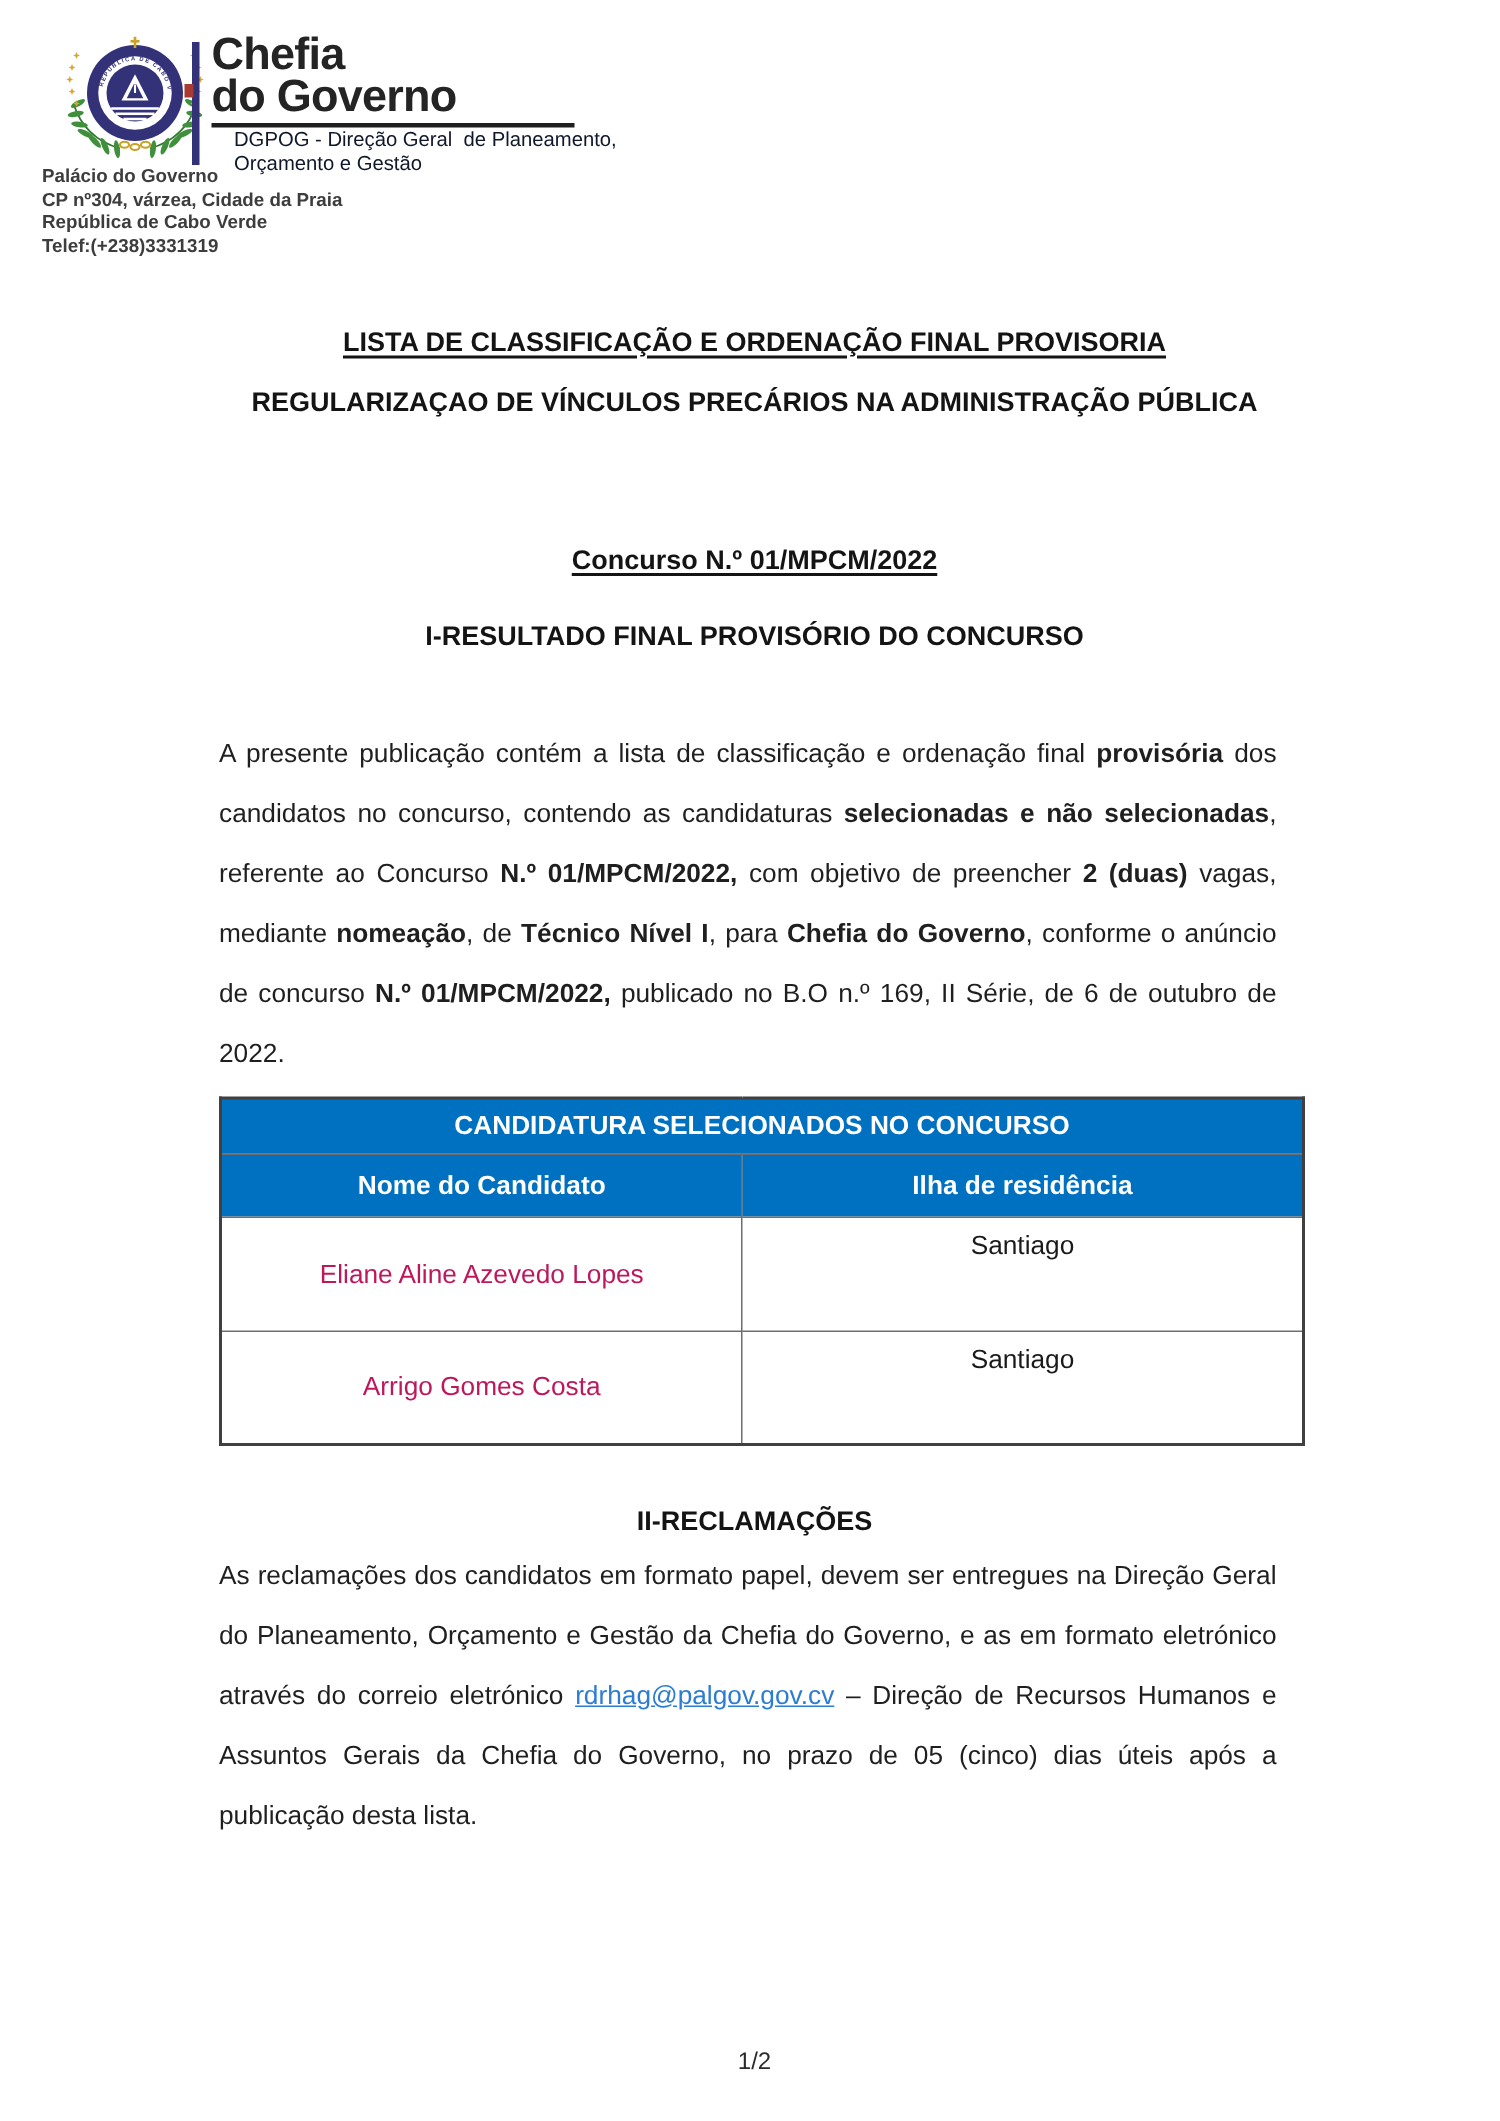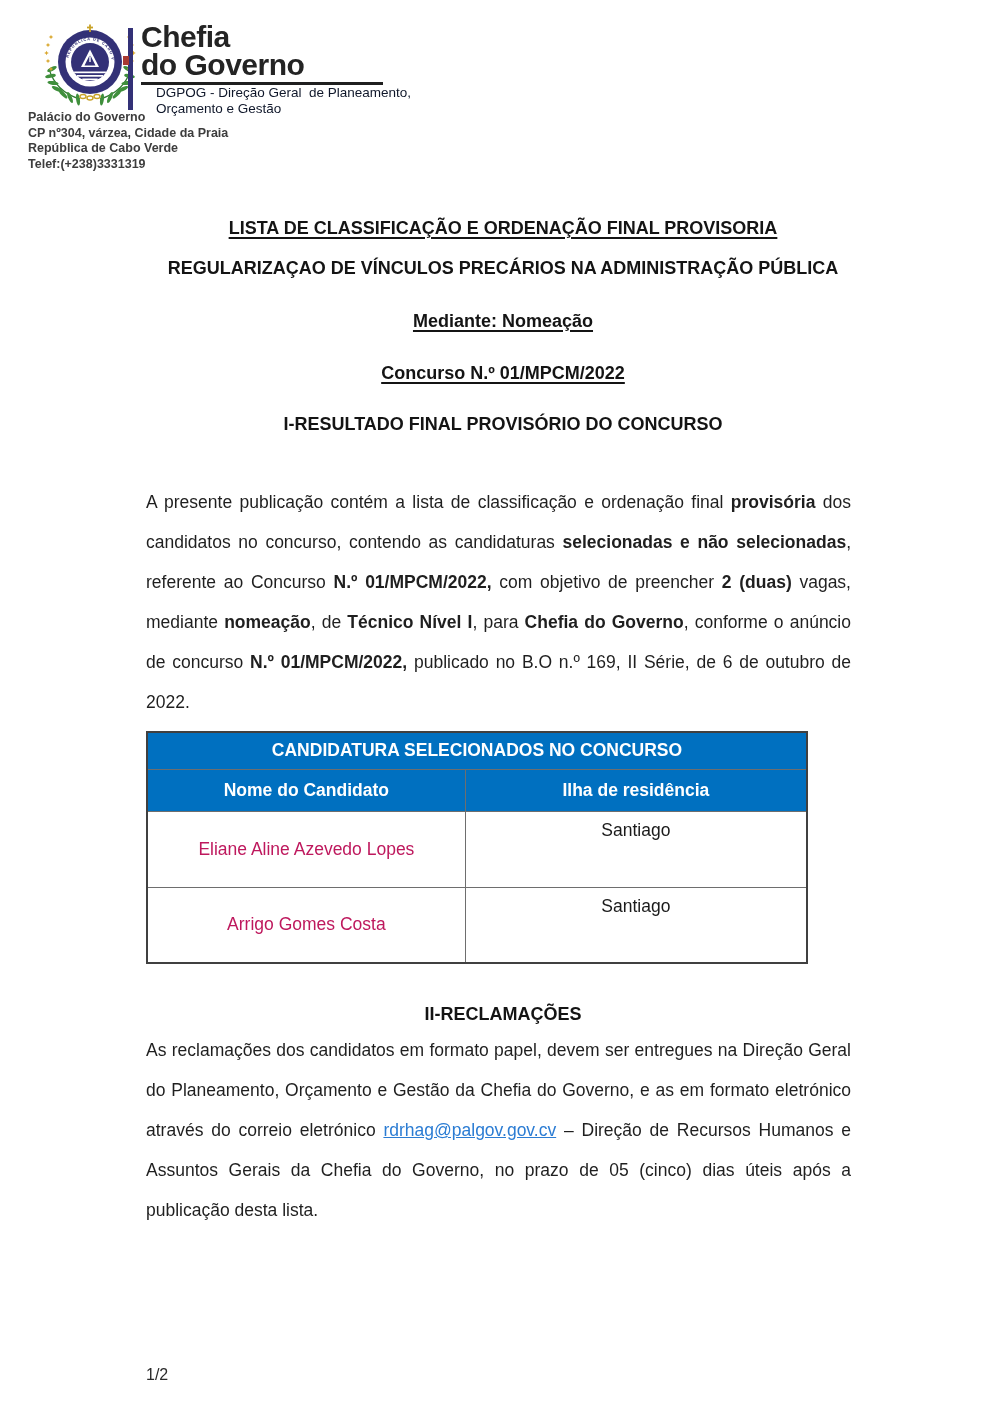--- a/index.html
+++ b/index.html
@@ -28,32 +28,32 @@
   
   .doc-title{position:absolute;left:146px;width:714px;text-align:center;font-size:18px;font-weight:700;color:#141414;margin:0;}
   .u{text-decoration:underline;text-decoration-thickness:2px;text-underline-offset:3px;}
 
   
   .par{position:absolute;left:146px;width:705px;font-size:17.5px;line-height:40px;text-align:justify;color:#1f1f1f;margin:0;}
   .par b,.par .b{font-weight:700;}
   a.email-link{color:var(--link-blue);text-decoration:underline;cursor:pointer;}
 
   
-  table.sel{position:absolute;left:146px;top:731px;width:662px;border-collapse:collapse;border:2px solid #404040;}
+  table.sel{position:absolute;left:146px;top:731px;width:724px;border-collapse:collapse;border:2px solid #404040;}
   table.sel th,table.sel td{border:1.5px solid #6e6e6e;font-size:17.5px;}
   table.sel th{background:var(--table-header-bg);color:#ffffff;font-weight:700;text-align:center;}
   .row-title th{height:37px;border-bottom-color:#1c3c63;}
   .row-cols th{height:42px;}
   .col-name{width:354px;}
   .col-island{width:381px;}
   td.name-cell{height:76px;text-align:center;vertical-align:middle;color:#be185d;}
   td.island-cell{text-align:center;vertical-align:top;padding-top:8px;color:#1a1a1a;}
 
   
-  .pagenum{position:absolute;left:146px;top:1366px;width:714px;text-align:left;font-size:16px;color:#2b2b2b;}
+  .pagenum{position:absolute;left:146px;top:1366px;width:714px;text-align:center;font-size:16px;color:#2b2b2b;}
 </style>
 </head>
 <body>
 
 <div class="page">
 
   <svg class="emblem" viewBox="0 0 100 100" aria-hidden="true">
     <defs>
       <path id="star4" d="M0,-2.3 L0.7,-0.7 L2.3,0 L0.7,0.7 L0,2.3 L-0.7,0.7 L-2.3,0 L-0.7,-0.7 Z"></path>
       <path id="arcT" d="M 28.3 40 A 21.7 21.7 0 1 1 71.7 40" fill="none"></path>
@@ -135,21 +135,20 @@
 
   <div class="address">
     <div>Palácio do Governo</div>
     <div>CP nº304, várzea, Cidade da Praia</div>
     <div>República de Cabo Verde</div>
     <div>Telef:(+238)3331319</div>
   </div>
 
   <h1 class="doc-title u" style="top:205px;margin-top:13px;">LISTA DE CLASSIFICAÇÃO E ORDENAÇÃO FINAL PROVISORIA</h1>
   <h2 class="doc-title" style="top:258px;">REGULARIZAÇAO DE VÍNCULOS PRECÁRIOS NA ADMINISTRAÇÃO PÚBLICA</h2>
-  <h2 class="doc-title u" style="top:311px;">Mediante: Nomeação</h2>
   <h2 class="doc-title u" style="top:363px;">Concurso N.º 01/MPCM/2022</h2>
   <h2 class="doc-title" style="top:414px;">I-RESULTADO FINAL PROVISÓRIO DO CONCURSO</h2>
 
   <p class="par" style="top:482px;"><span>A presente publicação contém a lista de classificação e ordenação final </span><span class="b">provisória</span><span> dos candidatos no concurso, contendo as candidaturas </span><span class="b">selecionadas e não selecionadas</span><span>, referente ao Concurso </span><span class="b">N.º 01/MPCM/2022,</span><span> com objetivo de preencher </span><span class="b">2 (duas)</span><span> vagas, mediante </span><span class="b">nomeação</span><span>, de </span><span class="b">Técnico Nível I</span><span>, para </span><span class="b">Chefia do Governo</span><span>, conforme o anúncio de concurso </span><span class="b">N.º 01/MPCM/2022,</span><span> publicado no B.O n.º 169, II Série, de 6 de outubro de 2022.</span></p>
 
   <table class="sel">
     <thead>
       <tr class="row-title">
         <th colspan="2">CANDIDATURA SELECIONADOS NO CONCURSO</th>
       </tr>

